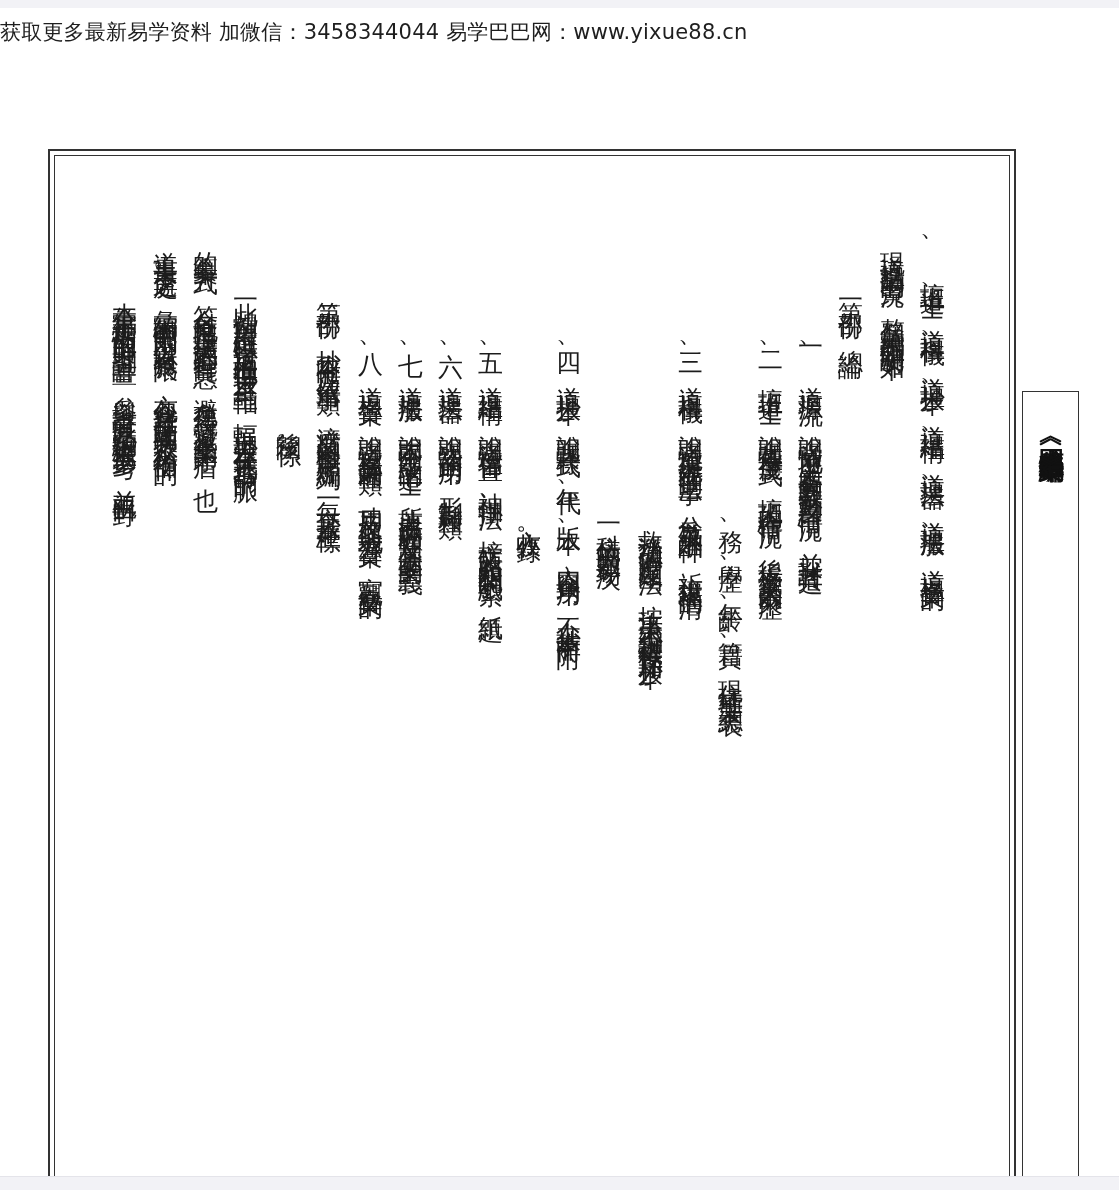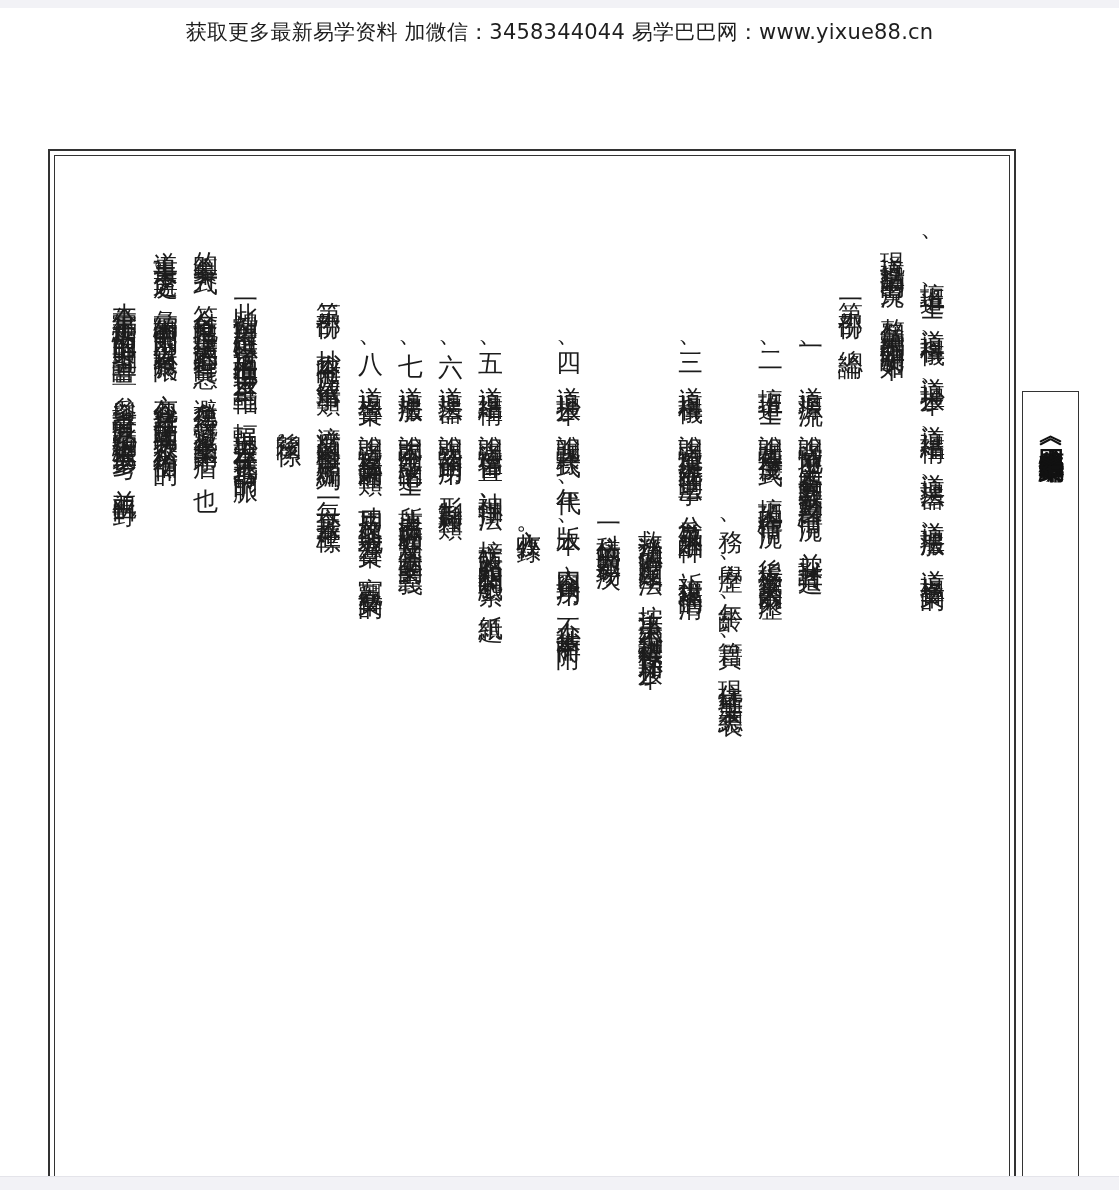--- a/index.html
+++ b/index.html
@@ -26,21 +26,20 @@
       left: 0; top: 1176px;
       width: 1119px; height: 14px;
       background: #f2f2f6;
       border-top: 1px solid #e4e4ea;
     }
     .banner {
       position: absolute;
       left: 0; top: 14px;
       width: 1119px;
       height: 36px;
-      text-align: center;
       font-family: "DejaVu Sans", sans-serif;
       font-size: 21px;
       line-height: 36px;
       color: #1e1e1e;
       letter-spacing: 0.2px;
     }
     .frame-outer {
       position: absolute;
       left: 48px; top: 149px;
       width: 968px;

